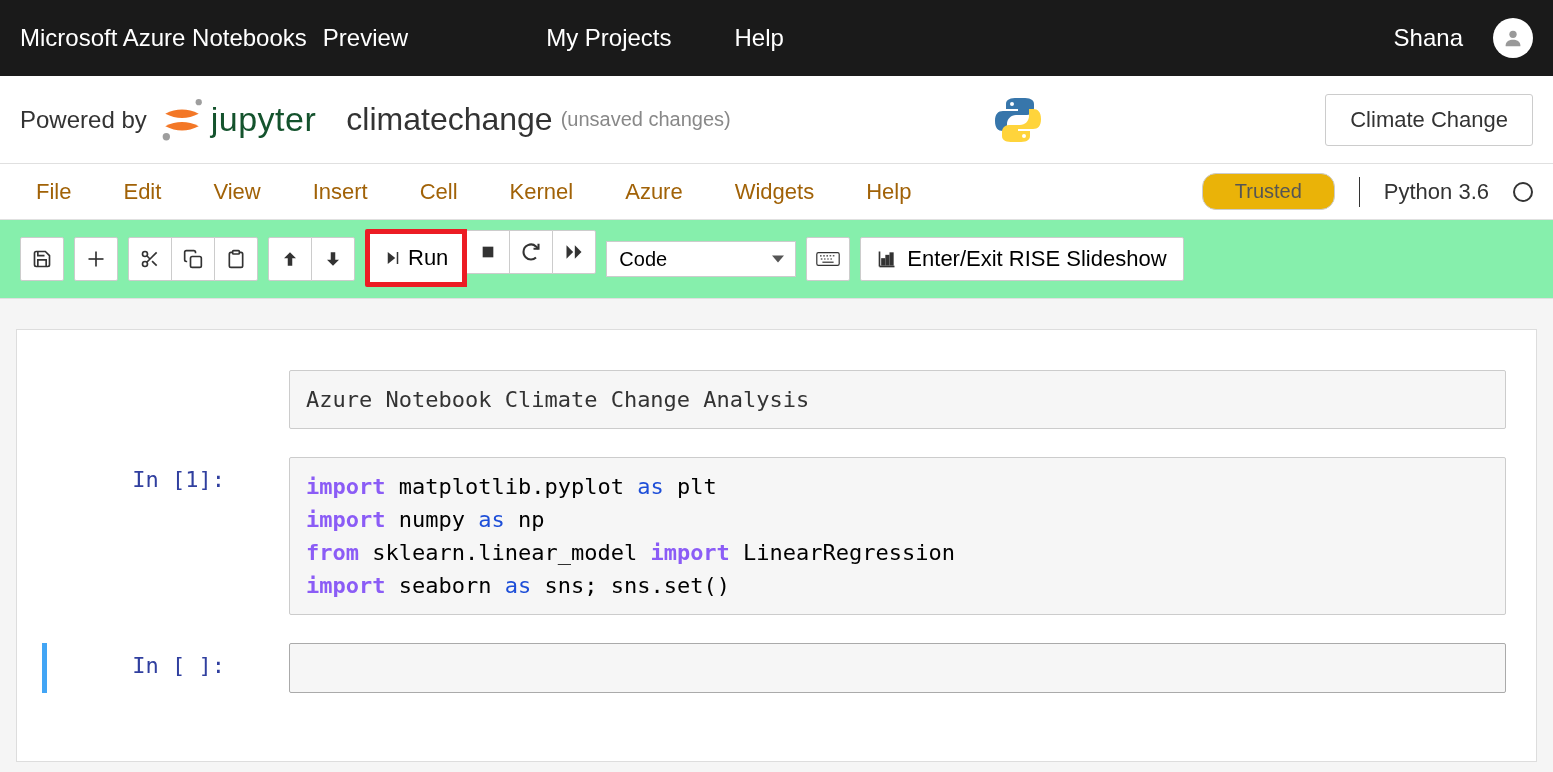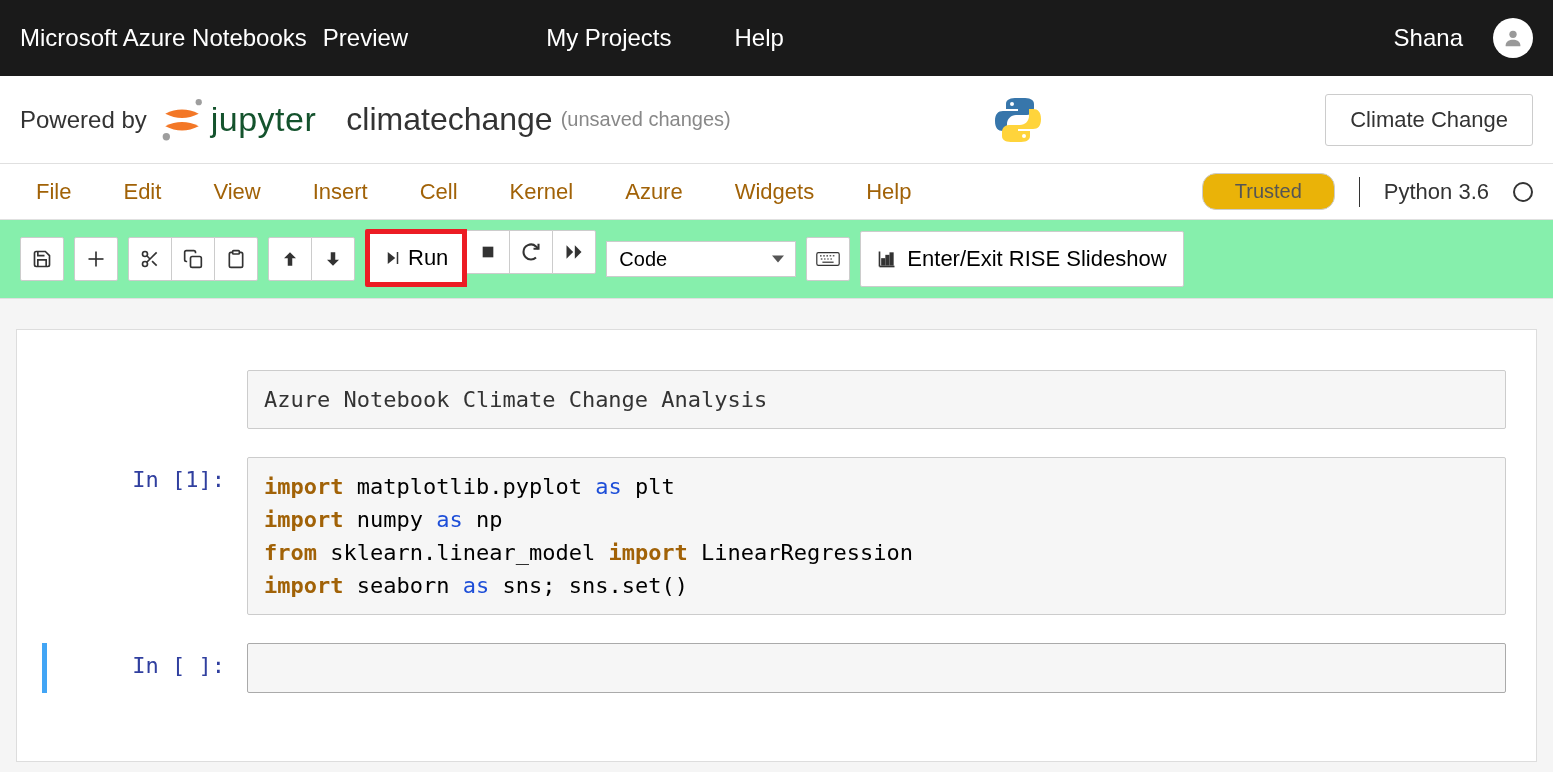--- a/index.html
+++ b/index.html
@@ -94,47 +94,47 @@
       min-width: 190px;
     }
     .select-wrap { position: relative; }
     .select-wrap::after {
       content: ""; position: absolute; right: 12px; top: 50%;
       transform: translateY(-50%); width: 0; height: 0;
       border-left: 6px solid transparent; border-right: 6px solid transparent;
       border-top: 7px solid #555; pointer-events: none;
     }
     .rise-btn {
-      border: 1px solid #ccc; background: #fff; height: 56px;
+      border: 1px solid #ccc; background: #fff; height: 44px;
       display: flex; align-items: center; gap: 10px;
       font-size: 22px; cursor: pointer; padding: 0 16px;
       border-radius: 2px;
     }
     
     
     .notebook-area { background: #f5f5f5; padding: 30px 16px; }
     .notebook-inner { background: #fff; padding: 40px 30px 40px 30px; border: 1px solid #ddd; }
-    .cell { display: flex; align-items: flex-start; margin-bottom: 28px; }
+    .cell { display: flex; align-items: flex-start; margin-bottom: 28px; gap: 42px; }
     .cell-prompt {
       width: 200px; text-align: right; padding-right: 22px;
       font-family: "Consolas", monospace; font-size: 22px; color: #303F9F;
       padding-top: 10px; flex-shrink: 0;
     }
     .cell-content {
       flex: 1; border: 1px solid #ccc; background: #f6f6f6;
       padding: 12px 16px; font-family: "Consolas", monospace;
       font-size: 22px; line-height: 1.5; border-radius: 2px;
     }
     .cell-content.plain { color: #333; }
     .cell-content.empty { min-height: 50px; background: #f6f6f6; }
     .cell.active { border-left: 5px solid #42A5F5; padding-left: 0; margin-left: -5px; }
     .cell.active .cell-content { border: 1px solid #aaa; }
     
     
-    .kw { color: #a16207; font-weight: bold; }
+    .kw { color: #8b5cf6; font-weight: bold; }
     .kw2 { color: #1d4ed8; font-weight: normal; }
     
     svg { display: block; }
   </style>
 </head>
 <body>
 
 <div class="top-nav">
   <div class="top-nav-left">
     <span class="brand">Microsoft Azure Notebooks</span>

